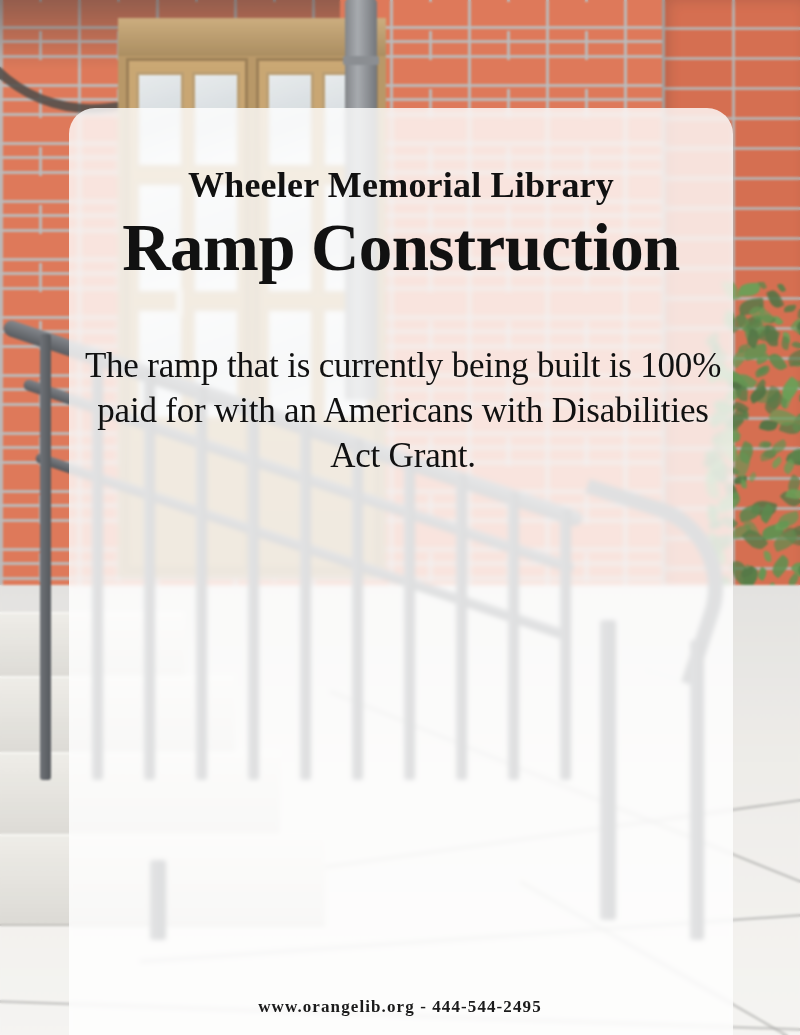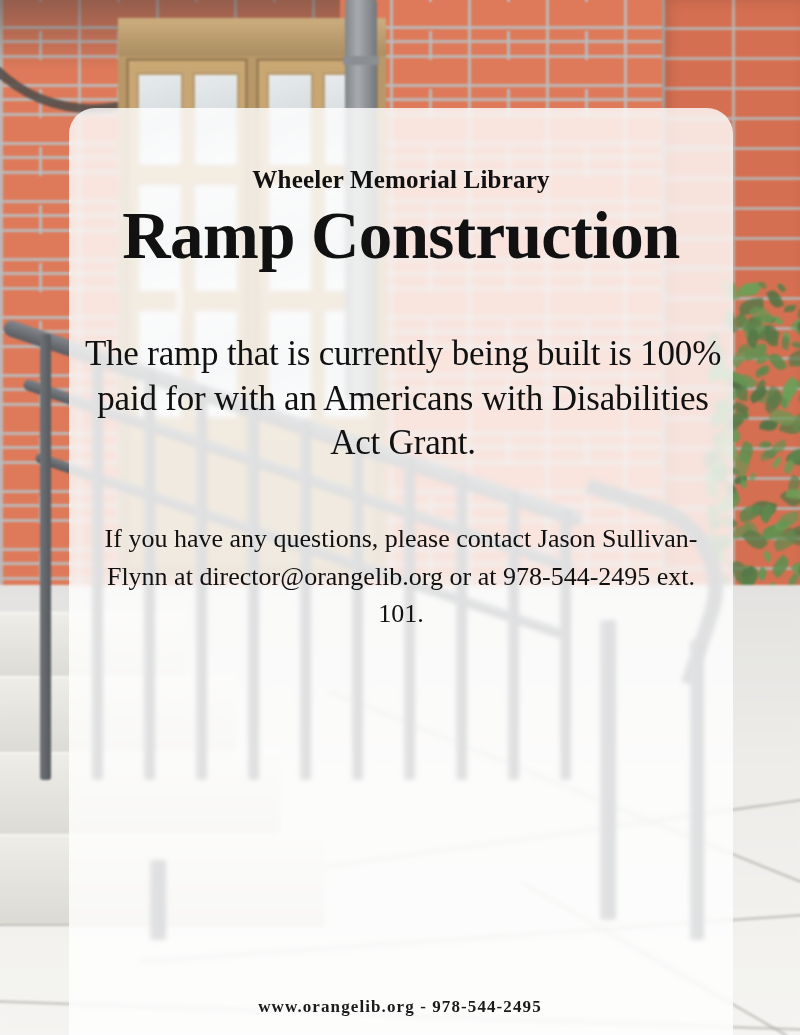--- a/index.html
+++ b/index.html
@@ -263,21 +263,21 @@
     width: 664px;
     height: 927px;
     box-sizing: border-box;
     padding: 0 14px;
     text-align: center;
     color: #111111;
   }
 
   .org-name {
     margin: 58px 0 0 0;
-    font-size: 25px;
+    font-size: 36px;
     font-weight: bold;
     letter-spacing: .2px;
     line-height: 1.1;
   }
 
   .headline {
     margin: 6px 0 0 0;
     font-size: 67px;
     font-weight: bold;
     letter-spacing: -.6px;
@@ -572,18 +572,17 @@
   <div class="overlay-panel"></div>
 
   <div class="content">
     <div class="org-name">Wheeler Memorial Library</div>
 
     <h1 class="headline">Ramp Construction</h1>
 
     <p class="lede">The ramp that is currently being built is 100% paid for with an Americans with Disabilities Act Grant.</p>
 
 
-    <p class="contact">If you have any questions, please contact Jason Sullivan-Flynn at director@orangelib.org or at 978-544-2495 ext. 101.</p>
   </div>
 
-  <div class="footer">www.orangelib.org - 978-544-2495</div>
+  <div class="footer">www.orangelib.org - 444-544-2495</div>
 
 </div>
 
 </body></html>

